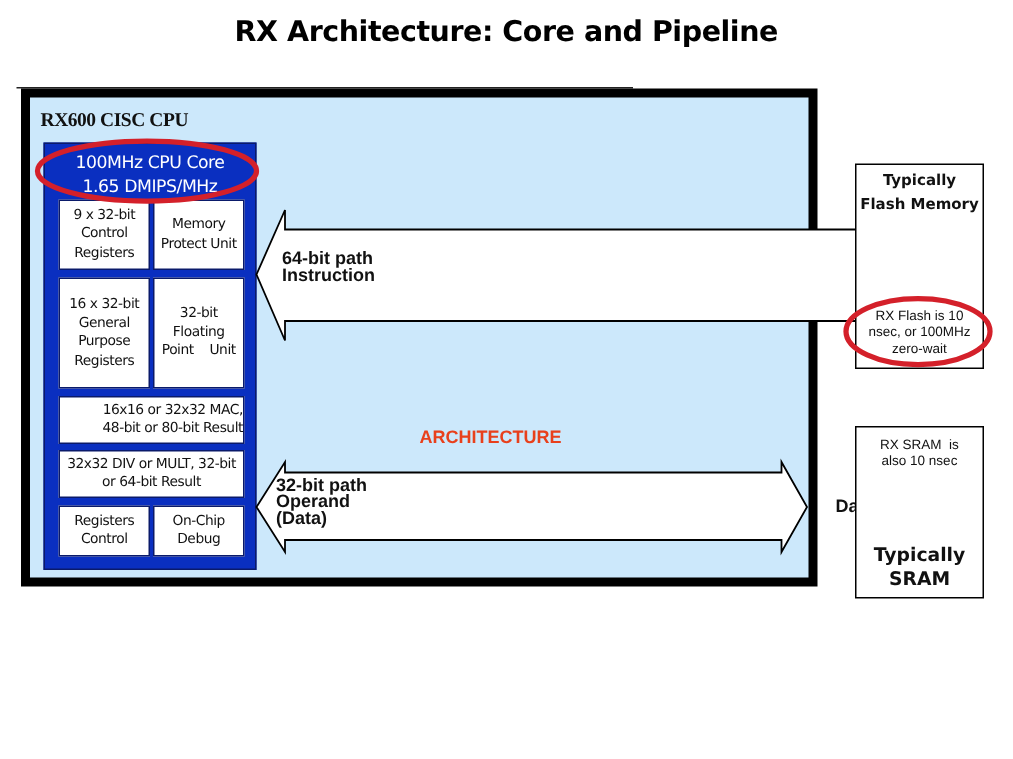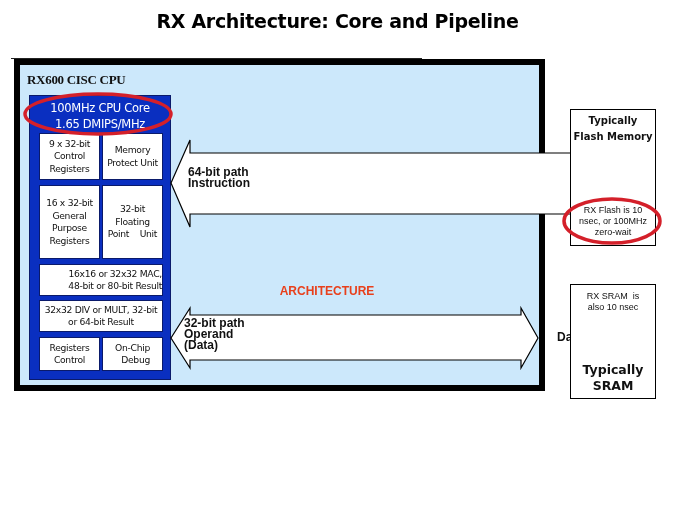--- a/index.html
+++ b/index.html
@@ -117,21 +117,21 @@
     <div>32x32 DIV or MULT, 32-bit</div>
     <div>or 64-bit Result</div>
   </div>
 </div>
 <div class="cell" style="left:39px;top:337px;width:61px;height:34px;">
   <div>
     <div>Registers</div>
     <div>Control</div>
   </div>
 </div>
-<div class="cell" style="left:102px;top:337px;width:61px;height:34px;text-align:right;">
+<div class="cell" style="left:102px;top:337px;width:61px;height:34px;">
   <div>
     <div>On-Chip</div>
     <div>Debug</div>
   </div>
 </div>
 
 <svg class="arrow-svg" width="675" height="506">
   <polygon points="571,153 190,153 190,140 171,183 190,227 190,214 571,214" fill="#ffffff" stroke="#000" stroke-width="1.2"></polygon>
   <polygon points="190,315 190,308 171,338 190,368 190,360 521,360 521,368 538,338 521,308 521,315" fill="#ffffff" stroke="#000" stroke-width="1.2"></polygon>
 </svg>

